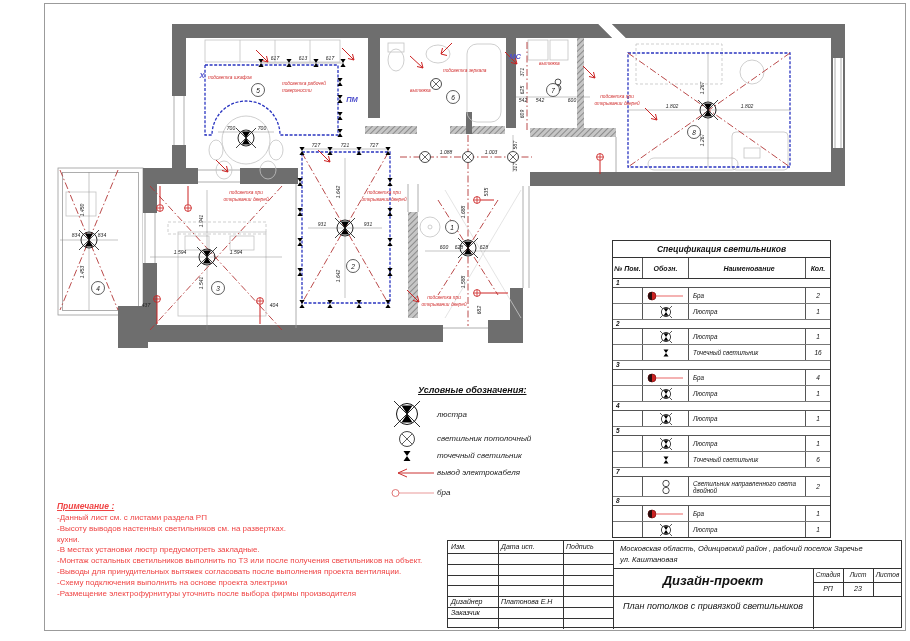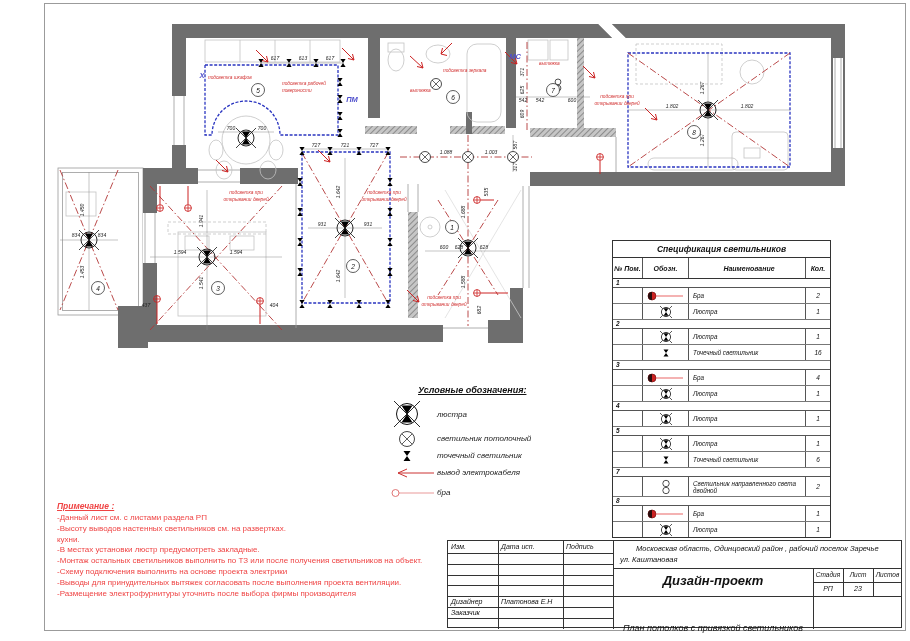--- a/index.html
+++ b/index.html
@@ -410,22 +410,22 @@
   <div class="litem" style="left:47px;top:105px">бра</div>
 </div>
 
 <div class="notes">
   <div class="ttl">Примечание :</div>
   <div class="ln">-Данный лист см. с листами раздела РП</div>
   <div class="ln">-Высоту выводов настенных светильников см. на развертках.</div>
   <div class="ln">кухни.</div>
   <div class="ln">-В местах установки люстр предусмотреть закладные.</div>
   <div class="ln">-Монтаж остальных светильников выполнить по ТЗ или после получения светильников на объект.</div>
+  <div class="ln">-Выводы  для принудительных вытяжек согласовать после выполнения проекта вентиляции.</div>
   <div class="ln">-Схему подключения выполнить на основе проекта электрики</div>
-  <div class="ln">-Выводы  для принудительных вытяжек согласовать после выполнения проекта вентиляции.</div>
   <div class="ln">-Размещение электрофурнитуры уточнить после выбора фирмы производителя</div>
 </div>
 
 <div class="spec">
   <div class="stitle">Спецификация светильников</div>
   <div class="srow shead">
     <div class="c cn">№ Пом.</div>
     <div class="c cs" style="font-weight:bold;font-style:italic;font-size:7px">Обозн.</div>
     <div class="c cm" style="font-weight:bold;font-size:7px">Наименование</div>
     <div class="c cq" style="font-weight:bold;font-size:7px">Кол.</div>
@@ -606,27 +606,27 @@
   <div class="hl" style="left:0;top:77px;width:165px;height:1px"></div>
   <div class="hl" style="left:165px;top:27px;width:288px;height:1px"></div>
   <div class="hl" style="left:165px;top:55px;width:288px;height:1px"></div>
   <div class="hl" style="left:365px;top:41px;width:88px;height:1px"></div>
   <div class="vl" style="left:365px;top:27px;width:1px;height:61px"></div>
   <div class="vl" style="left:395px;top:27px;width:1px;height:28px"></div>
   <div class="vl" style="left:425px;top:27px;width:1px;height:28px"></div>
   <div class="txt" style="left:3px;top:2px">Изм.</div>
   <div class="txt" style="left:53px;top:2px">Дата исп.</div>
   <div class="txt" style="left:118px;top:2px">Подпись</div>
-  <div class="txt" style="left:188px;top:3px;font-size:7.5px">Московская область, Одинцовский район , рабочий поселок Заречье</div>
+  <div class="txt" style="left:172px;top:3px;font-size:7.5px">Московская область, Одинцовский район , рабочий поселок Заречье</div>
   <div class="txt" style="left:172px;top:14px;font-size:7.5px">ул. Каштановая</div>
   <div class="txt ctr" style="left:165px;top:32px;width:200px;font-weight:bold;font-size:13px">Дизайн-проект</div>
   <div class="txt ctr" style="left:365px;top:30px;width:30px;font-size:6.5px">Стадия</div>
   <div class="txt ctr" style="left:395px;top:30px;width:30px;font-size:6.5px">Лист</div>
   <div class="txt ctr" style="left:425px;top:30px;width:29px;font-size:6.5px">Листов</div>
   <div class="txt ctr" style="left:365px;top:44px;width:30px;font-size:7px">РП</div>
   <div class="txt ctr" style="left:395px;top:44px;width:30px;font-size:7px">23</div>
   <div class="txt" style="left:3px;top:57px">Дизайнер</div>
   <div class="txt" style="left:53px;top:57px">Платонова Е.Н</div>
   <div class="txt" style="left:3px;top:68px">Заказчик</div>
-  <div class="txt ctr" style="left:165px;top:82px;width:200px;font-size:9px">План потолков с привязкой светильников</div>
+  <div class="txt ctr" style="left:165px;top:60px;width:200px;font-size:9px">План потолков с привязкой светильников</div>
 </div>
 
 </div>
 
 </body></html>

